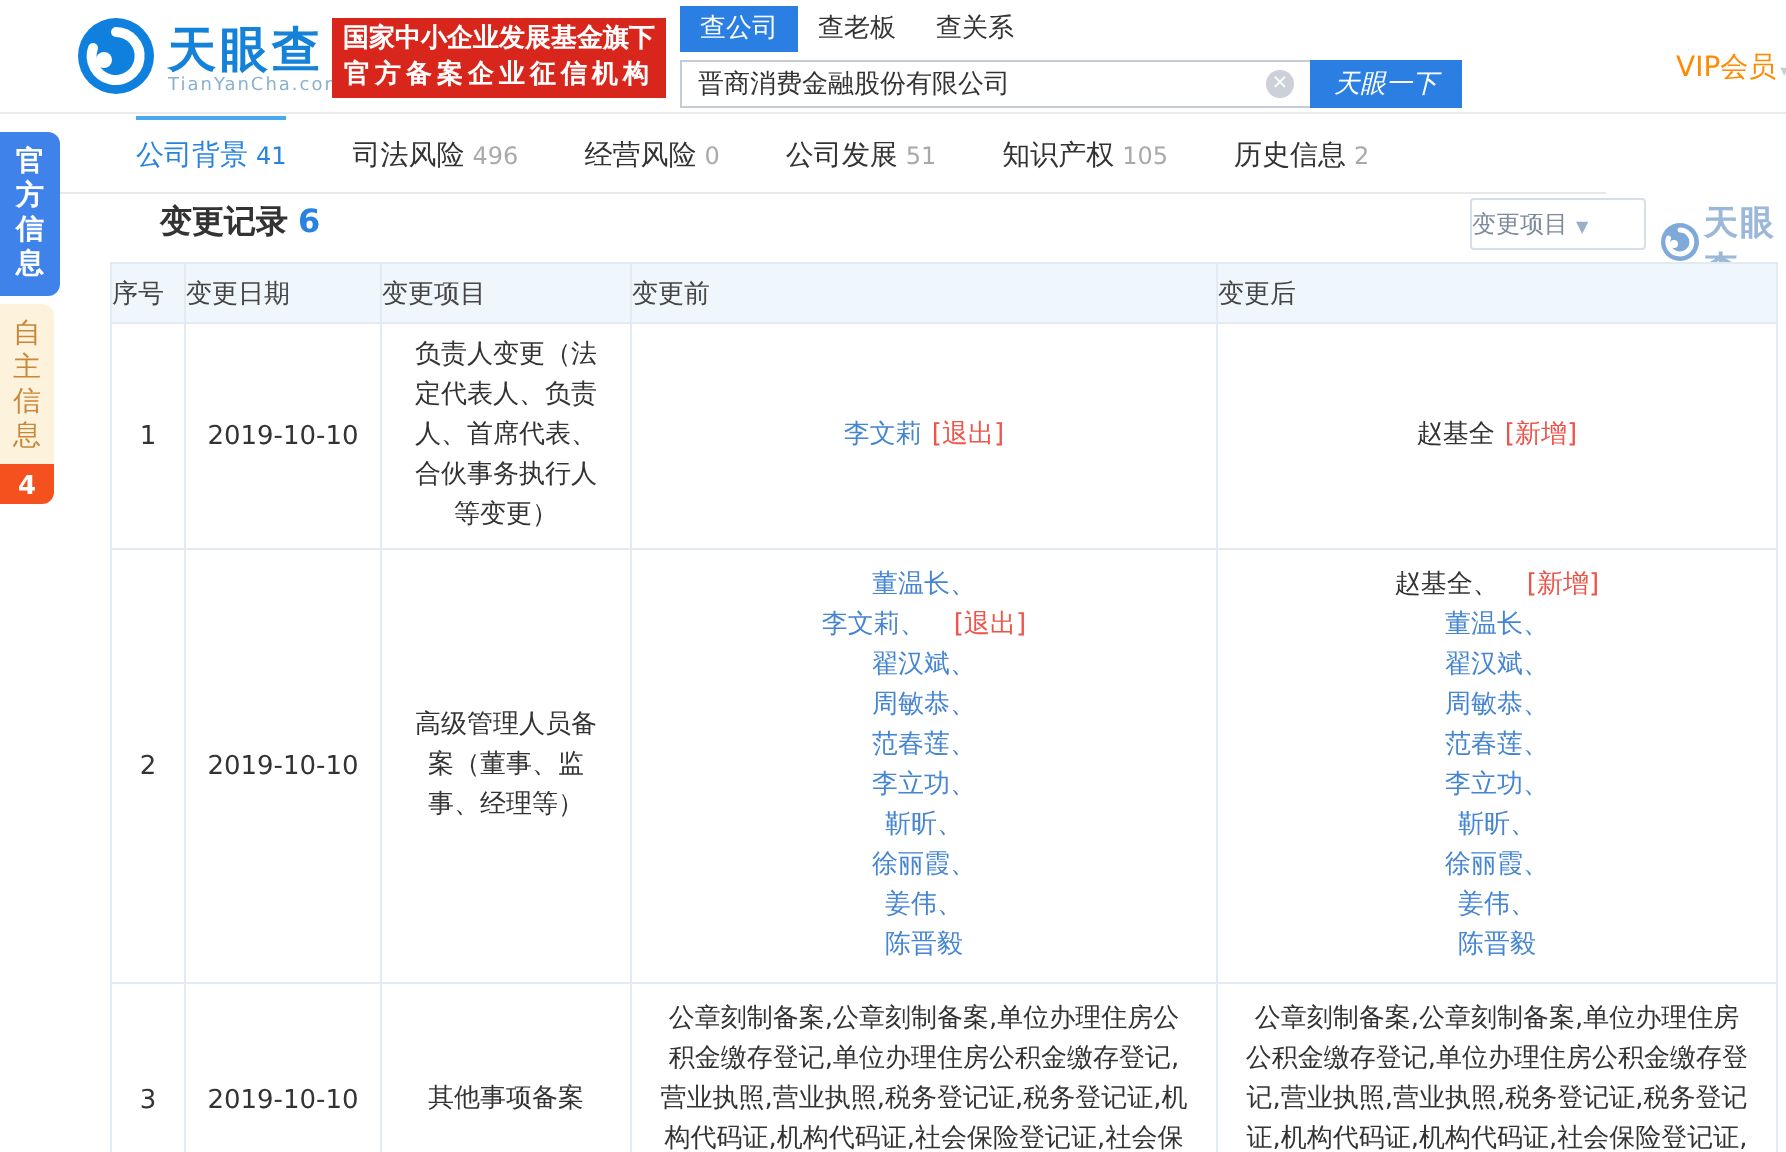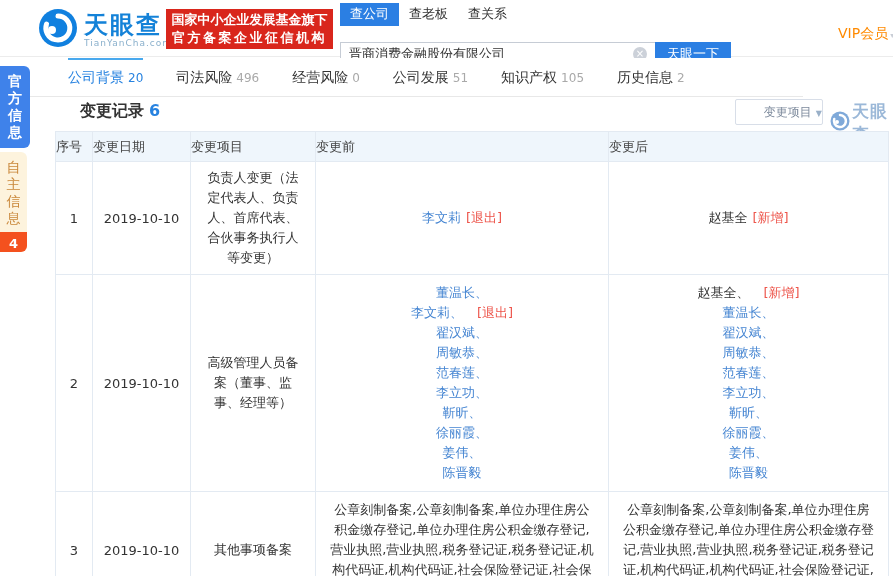--- a/index.html
+++ b/index.html
@@ -13,45 +13,45 @@
   .logo-name { font-size:24px; font-weight:bold; color:#1482d8; letter-spacing:2px; line-height:26px; }
   .logo-domain { font-size:9px; color:#8ab0cc; letter-spacing:1px; }
   .badge { position:absolute; left:166px; top:9px; width:167px; height:40px; background:#d9261c; color:#fff; font-size:13px; font-weight:bold; text-align:center; padding-top:2px; }
   .badge div { line-height:18px; }
   .badge .l2 { letter-spacing:2.5px; }
 
   .search { position:absolute; left:340px; top:4px; }
   .stabs { display:flex; align-items:flex-end; height:22px; font-size:13px; }
   .stab { padding:2px 10px 3px; color:#333; cursor:pointer; }
   .stab.active { background:#2b7fe3; color:#fff; }
-  .sbox { display:flex; margin-top:16px; }
+  .sbox { display:flex; margin-top:4px; }
   .sinput-wrap { position:relative; }
   .sinput { width:315px; height:24px; border:1px solid #c6ccd5; border-right:none; padding:0 28px 0 8px; font-size:13px; color:#333; outline:none; font-family:inherit; }
   .clear-ic { position:absolute; right:8px; top:5px; width:14px; height:14px; border-radius:50%; background:#ccd1d9; color:#fff; font-size:10px; line-height:14px; text-align:center; cursor:pointer; }
-  .sbtn { width:76px; height:24px; background:#2b7fe3; color:#fff; border:none; font-size:13px; cursor:pointer; font-family:inherit; }
+  .sbtn { width:76px; height:24px; background:#2b7fe3; color:#fff; border:none; font-size:13px; cursor:pointer; font-family:inherit;font-style:italic; }
   .vip { position:absolute; left:838px; top:25px; color:#ff8a00; font-size:14px; cursor:pointer; white-space:nowrap; }
   .vip .caret { font-size:8px; color:#c9ced6; margin-left:2px; }
 
   
   .navbar { position:absolute; left:0; top:58px; width:803px; height:39px; background:#fff; border-bottom:1px solid #e8e8e8; display:flex; align-items:stretch; padding-left:68px; }
   .ntab { display:flex; align-items:center; margin-right:33px; font-size:14px; color:#333; cursor:pointer; border-top:2px solid transparent; }
   .ntab .cnt { font-size:12px; color:#a9a9a9; margin-left:4px; }
   .ntab.active { color:#2883e0; border-top-color:#49a9ee; }
   .ntab.active .cnt { color:#2883e0; }
 
   
   .side-official { position:absolute; left:0; top:66px; width:30px; height:82px; background:#3f82ea; border-radius:0 6px 6px 0; color:#fff; font-size:14px; font-weight:bold; text-align:center; padding-top:7px; line-height:17px; cursor:pointer; z-index:5; }
   .side-self { position:absolute; left:0; top:152px; width:27px; height:100px; background:#fdf3dd; border-radius:0 6px 6px 0; color:#c9873a; font-size:14px; text-align:center; line-height:17px; cursor:pointer; z-index:5; overflow:hidden; }
   .side-self .chars { padding-top:7px; }
   .side-self .sbadge { margin-top:5px; height:23px; background:#f4511e; color:#fff; font-weight:bold; font-size:13px; line-height:23px; border-radius:0 0 6px 0; }
 
   
   .sec-title { position:absolute; left:80px; top:101px; font-size:16px; font-weight:bold; color:#333; }
   .sec-title .cnt { color:#2883e0; margin-left:5px; }
-  .filter-btn { position:absolute; left:735px; top:99px; width:88px; height:26px; border:1px solid #d8dee8; border-radius:2px; background:#fff; font-size:12px; color:#7d8a9c; text-align:right; line-height:24px; cursor:pointer; }
+  .filter-btn { position:absolute; left:735px; top:99px; width:88px; height:26px; border:1px solid #d8dee8; border-radius:2px; background:#fff; font-size:12px; color:#7d8a9c; text-align:left; line-height:24px; cursor:pointer; }
   .filter-btn .caret { font-size:8px; color:#9ab0c8; margin-left:4px; }
   .watermark { position:absolute; left:830px; top:100px; display:flex; align-items:center; }
   .watermark .wm-txt { font-size:17px; font-weight:bold; color:#9bb8d8; letter-spacing:1px; margin-left:2px; }
 
   
   .tbl-wrap { position:absolute; left:55px; top:131px; width:833px; }
   table { border-collapse:collapse; table-layout:fixed; width:833px; font-size:13px; color:#333; }
   th, td { border:1px solid #e3eaf2; }
   th { background:#eff6fc; height:30px; font-weight:normal; color:#454545; font-size:13px; text-align:left; }
   td { vertical-align:middle; background:#fff; }
@@ -105,21 +105,21 @@
     </div>
 
     <div class="vip">
       <span>VIP会员</span><span class="caret">▾</span>
     </div>
   </div>
 
   <div class="navbar">
     <div class="ntab active">
       <span>公司背景</span>
-      <span class="cnt">20</span>
+      <span class="cnt">41</span>
     </div>
     <div class="ntab">
       <span>司法风险</span>
       <span class="cnt">496</span>
     </div>
     <div class="ntab">
       <span>经营风险</span>
       <span class="cnt">0</span>
     </div>
     <div class="ntab">

